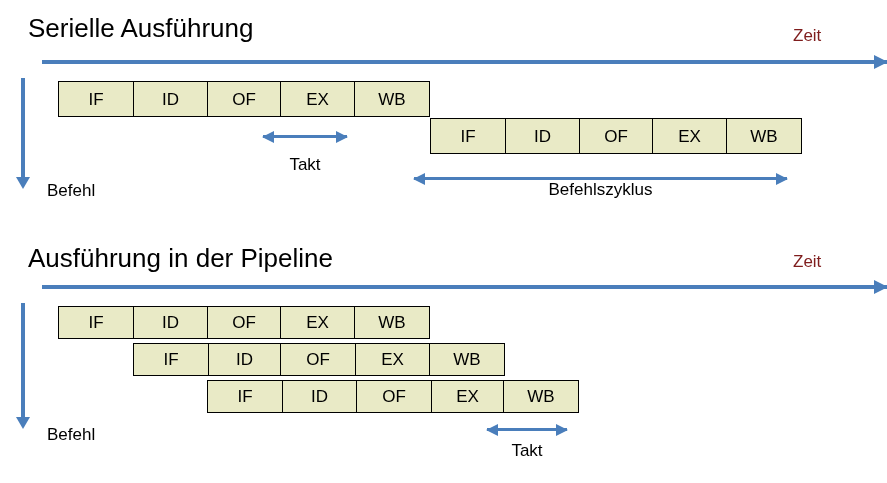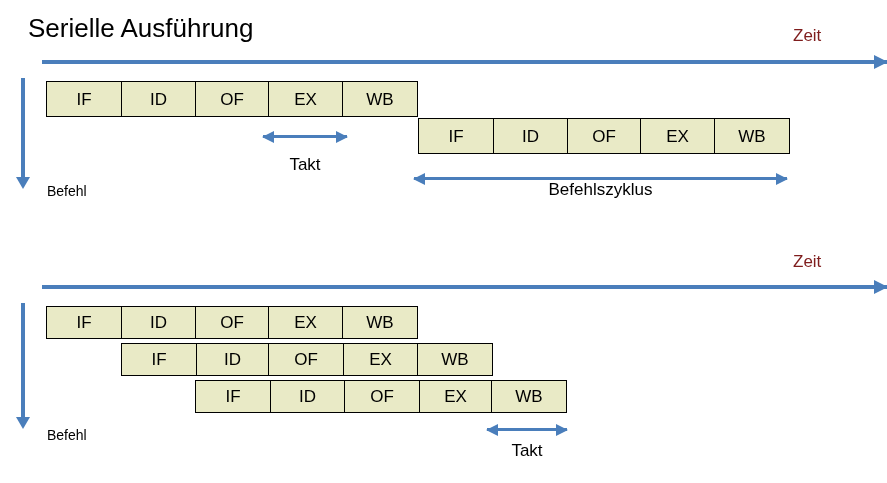--- a/index.html
+++ b/index.html
@@ -69,21 +69,21 @@
     left: 50%;
     transform: translateX(-50%);
     width: 0;
     height: 0;
     border-left: 7px solid transparent;
     border-right: 7px solid transparent;
     border-top: 12px solid #4A7EBB;
   }
   .vert-label {
     position: absolute;
-    font-size: 14px;
+    font-size: 17px;
     line-height: 20px;
     color: #000000;
     white-space: nowrap;
   }
 
   
   .stage-row {
     position: absolute;
     display: flex;
   }
@@ -93,21 +93,21 @@
     border: 1.5px solid #000000;
     margin-left: -1.5px;
     font-size: 17px;
     line-height: 1;
     display: flex;
     align-items: center;
     justify-content: center;
     color: #000000;
   }
   .stage-box:first-child {
-    margin-left: 4px;
+    margin-left: 16px;
   }
 
   
   .dbl-arrow {
     position: absolute;
     height: 3px;
     background: #4A7EBB;
   }
   .dbl-arrow::before {
     content: "";
@@ -172,20 +172,21 @@
     <div class="stage-box" style="width:76px;height:36px;">EX</div>
     <div class="stage-box" style="width:76px;height:36px;">WB</div>
   </div>
 
   <div class="dbl-arrow" style="left:263px; top:135px; width:84px;"></div>
   <div class="measure-label" style="left:263px; top:155px; width:84px;">Takt</div>
 
   <div class="dbl-arrow" style="left:414px; top:177px; width:373px;"></div>
   <div class="measure-label" style="left:414px; top:180px; width:373px;">Befehlszyklus</div>
 
+  <div class="section-title" style="left:28px; top:243px;">Ausführung in der Pipeline</div>
 
   <div class="axis-label" style="left:793px; top:252px;">Zeit</div>
 
   <div class="time-axis" style="left:42px; top:285px; width:845px;"></div>
 
   <div class="vert-arrow" style="left:21px; top:303px; height:115px;"></div>
 
   <div class="vert-label" style="left:47px; top:425px;">Befehl</div>
 
   <div class="stage-row" style="left:42px; top:306px;">

